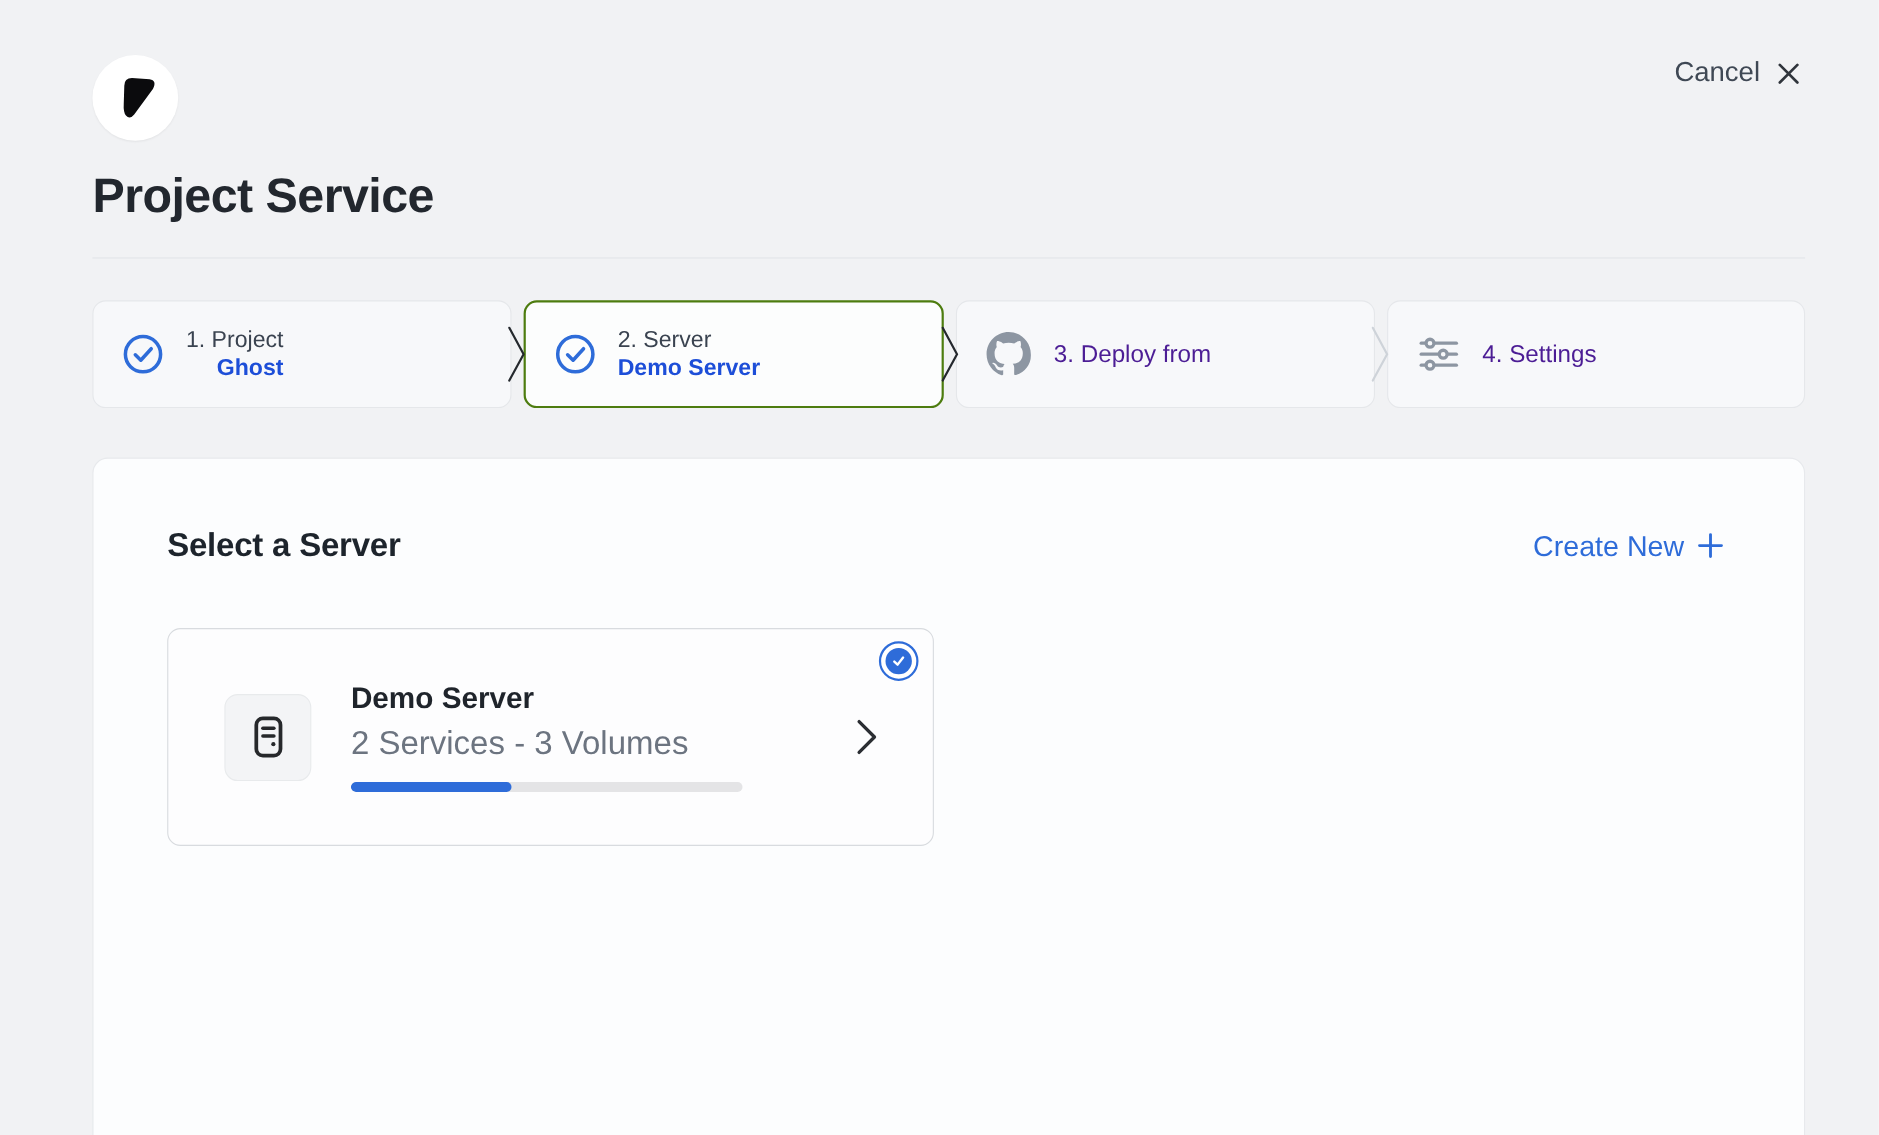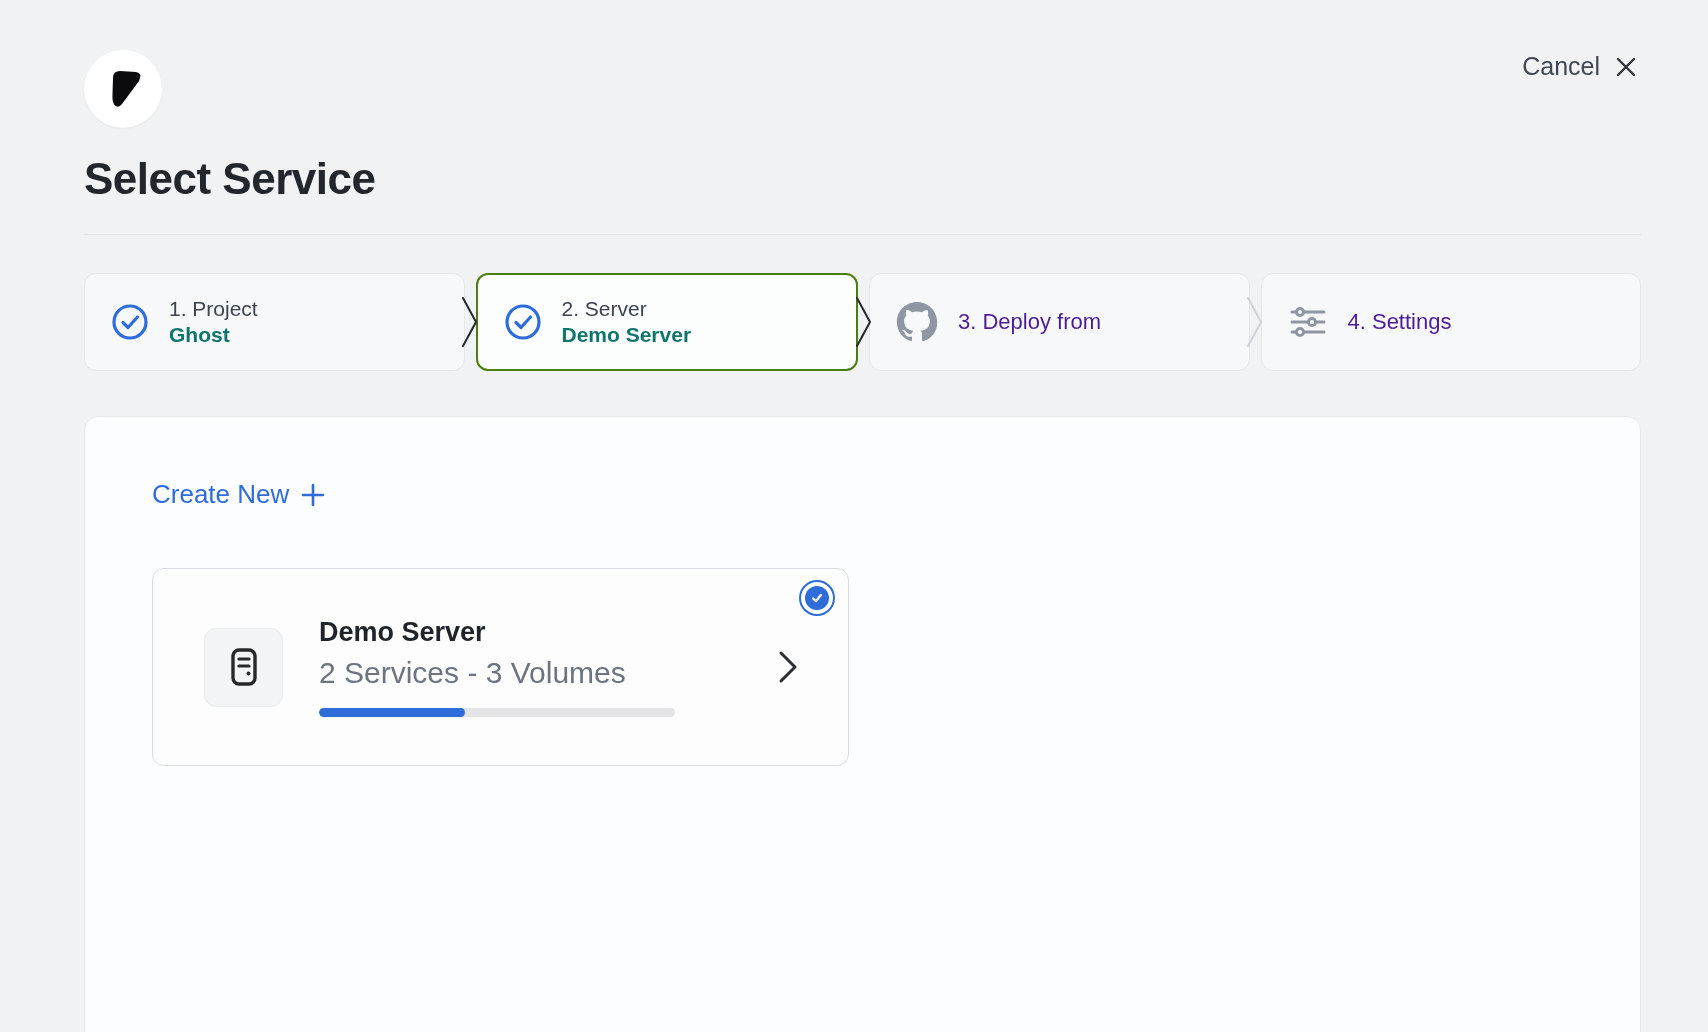--- a/index.html
+++ b/index.html
@@ -51,21 +51,21 @@
     background:#fcfdfd;
     border:2px solid #4d7c0f;
   }
   .step-sep { width:11px; position:relative; flex:0 0 auto; }
   .step-sep svg {
     position:absolute; left:50%; top:50%;
     transform:translate(-50%,-50%);
   }
   .step-lines { display:flex; flex-direction:column; line-height:1.25; }
   .step-label { font-size:21px; color:#3a4350; }
-  .step-value { font-size:21px; font-weight:700; color:#0f766e; }
+  .step-value { font-size:21px; font-weight:700; color:#1d4ed8;text-align:right; }
   .step-card.upcoming .step-label { color:#4c1d95; font-size:22px; }
   .check-circle { flex:0 0 auto; }
 
   
   .panel {
     position:absolute; left:84px; right:67px; top:416px; bottom:-14px;
     background:#fcfdfe;
     border:1px solid #e7e9ec;
     border-radius:14px;
     padding:62px 72px 0 67px;
@@ -132,21 +132,21 @@
       </svg>
     </div>
 
     <button class="cancel-btn">
       <span>Cancel</span>
       <svg width="24" height="24" viewBox="0 0 24 24">
         <path d="M4 4 L20 20 M20 4 L4 20" stroke="#30353c" stroke-width="2.4" stroke-linecap="round" fill="none"></path>
       </svg>
     </button>
 
-    <h1 class="page-title">Select Service</h1>
+    <h1 class="page-title">Project Service</h1>
     <hr class="header-divider">
   </div>
 
   <div class="steps-row">
 
     <div class="step-card completed">
       <svg class="check-circle" width="38" height="38" viewBox="0 0 38 38">
         <circle cx="19" cy="19" r="16" fill="none" stroke="#2e6cd9" stroke-width="3.2"></circle>
         <path d="M12 19.5 L17 24.5 L26.5 14" fill="none" stroke="#2e6cd9" stroke-width="3.2" stroke-linecap="round" stroke-linejoin="round"></path>
       </svg>
@@ -208,20 +208,21 @@
         </g>
       </svg>
       <div class="step-lines">
         <span class="step-label">4. Settings</span>
       </div>
     </div>
   </div>
 
   <div class="panel">
     <div class="panel-head">
+      <div class="panel-heading">Select a Server</div>
       <button class="create-new">
         <span>Create New</span>
         <svg width="26" height="26" viewBox="0 0 26 26">
           <path d="M13 3 V23 M3 13 H23" stroke="#2e6cd9" stroke-width="2.6" stroke-linecap="round" fill="none"></path>
         </svg>
       </button>
     </div>
 
     <div class="server-card">
       <div class="server-icon-box">

